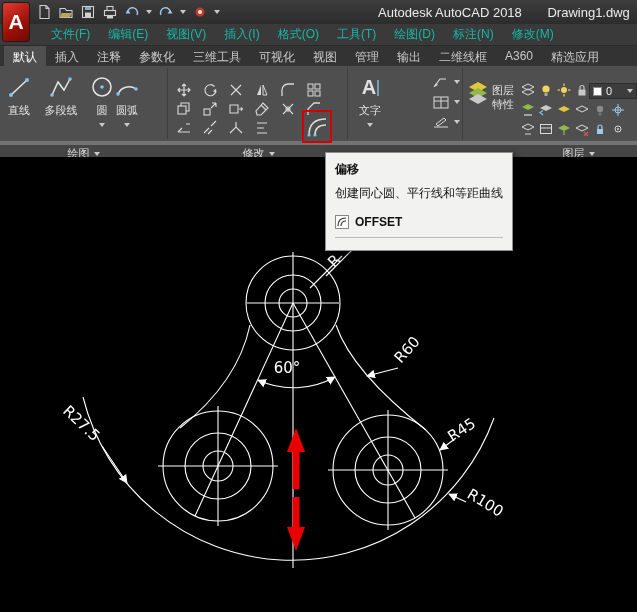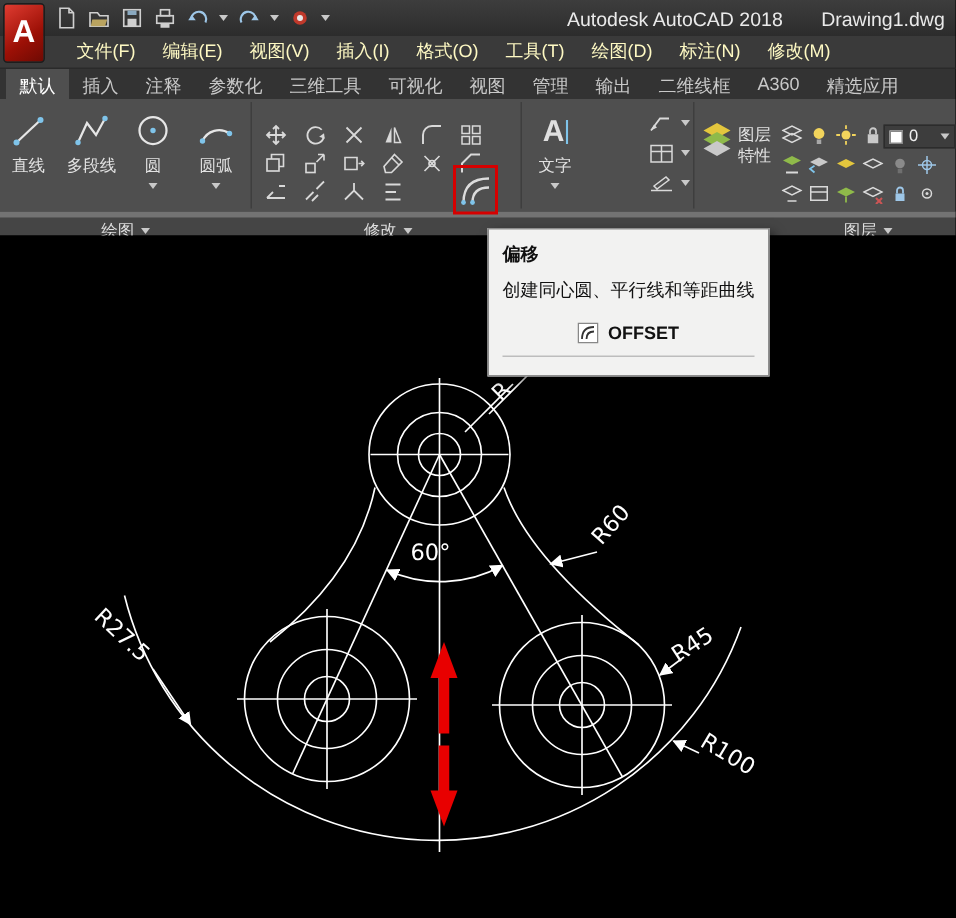--- a/index.html
+++ b/index.html
@@ -20,21 +20,21 @@
     color:#fff; font-weight:bold; font-size:21px; text-align:center; line-height:38px; }
   .qat { position:absolute; left:36px; top:4px; display:flex; align-items:center; gap:6px; z-index:5; }
   .qat .qbtn { width:16px; height:16px; }
   .titles { position:absolute; top:5px; left:378px; font-size:13px; color:#eaeaea; white-space:nowrap; }
   .titles .doc { margin-left:22px; }
 
   
   .menubar { position:absolute; left:0; top:24px; width:637px; height:22px;
     background:#3a3a3a; border-bottom:1px solid #2a2a2a;
     display:flex; align-items:center; padding-left:42px; }
-  .menubar span { font-size:12px; color:#fef9c3; padding:3px 9px; white-space:nowrap; }
+  .menubar span { font-size:12px; color:#14b8a6; padding:3px 9px; white-space:nowrap; }
 
   
   .tabs { position:absolute; left:0; top:46px; width:637px; height:20px;
     background:#333333; display:flex; padding-left:4px; }
   .tab { font-size:12px; color:#c9c9c9; padding:3px 9px 2px; white-space:nowrap; }
   .tab.active { background:#4f4f4f; color:#ffffff; }
 
   
   .ribbon { position:absolute; left:0; top:66px; width:637px; height:75px; background:#4f4f4f; }
   .vdiv { position:absolute; top:2px; height:71px; width:1px; background:#3e3e3e; }
@@ -68,21 +68,21 @@
   .vpctl span { margin-right:1px; }
 
   
   .hlbox { position:absolute; left:302px; top:110px; width:30px; height:33px;
     border:2px solid #d60000; z-index:30; }
   .tooltip { position:absolute; left:325px; top:152px; width:188px; z-index:40;
     background:#f2f2f1; border:1px solid #8e8e8e; box-shadow:3px 3px 7px rgba(0,0,0,.55);
     padding:8px 9px 6px; color:#111; font-size:12px; }
   .tooltip .tt-title { font-weight:bold; }
   .tooltip .tt-desc { margin-top:7px; white-space:nowrap; }
-  .tooltip .tt-cmd { margin-top:13px; display:flex; align-items:center; gap:6px; font-weight:bold;justify-content:center; }
+  .tooltip .tt-cmd { margin-top:13px; display:flex; align-items:center; gap:6px; font-weight:bold; }
   .tooltip .tt-sep { border:none; border-top:1px solid #bdbdbd; margin:8px 0 6px; }
   .tooltip .tt-help { color:#222; }
 </style>
 </head>
 <body>
 
 <div class="titlebar">
   <div class="qat">
     <span class="qbtn">
       <svg width="16" height="16">
@@ -186,21 +186,21 @@
       <div>多段线</div>
     </div>
     <div class="tool" style="left:88px;width:28px;">
       <svg width="24" height="26">
         <circle cx="12" cy="13" r="9" stroke="#e6e6e6" stroke-width="1.5" fill="none"></circle>
         <circle cx="12" cy="13" r="1.8" fill="#7fc4ea"></circle>
       </svg>
       <div>圆</div>
       <span class="cdn"></span>
     </div>
-    <div class="tool" style="left:124px;width:40px;">
+    <div class="tool" style="left:107px;width:40px;">
       <svg width="24" height="26">
         <path d="M3,20 A12,12 0 0 1 21,15" stroke="#e6e6e6" stroke-width="1.5" fill="none"></path>
         <circle cx="3" cy="20" r="1.8" fill="#7fc4ea"></circle>
           <circle cx="21" cy="15" r="1.8" fill="#7fc4ea"></circle>
       </svg>
       <div>圆弧</div>
       <span class="cdn"></span>
     </div>
   </div>
   <div class="vdiv" style="left:167px;"></div>

